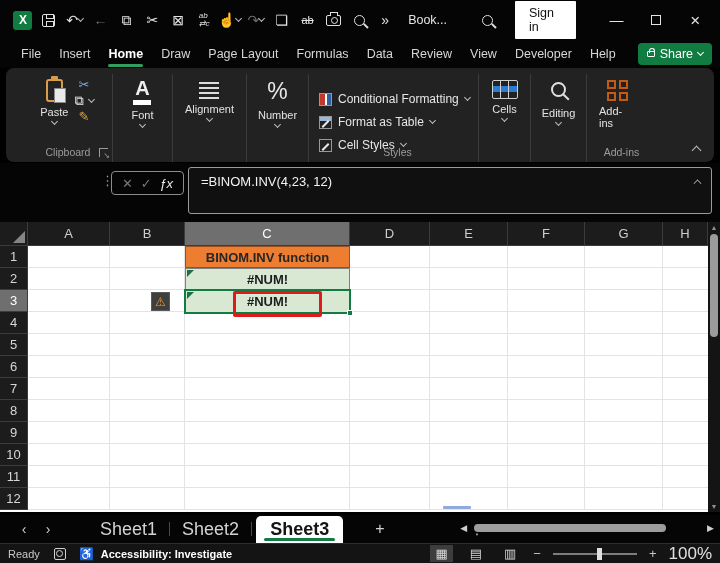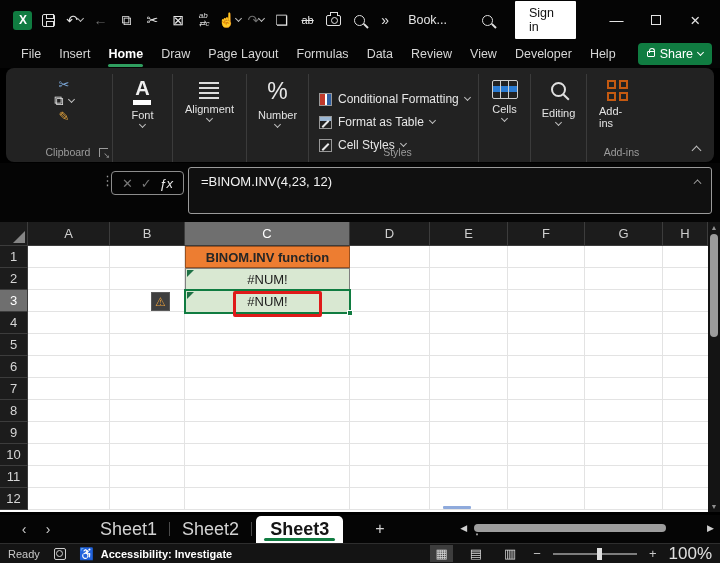--- a/index.html
+++ b/index.html
@@ -129,21 +129,21 @@
         transparent 0 81px,#e3e3e3 81px 82px,
         transparent 82px 156px,#e3e3e3 156px 157px,
         transparent 157px 321px,#e3e3e3 321px 322px,
         transparent 322px 401px,#e3e3e3 401px 402px,
         transparent 402px 479px,#e3e3e3 479px 480px,
         transparent 480px 556px,#e3e3e3 556px 557px,
         transparent 557px 634px,#e3e3e3 634px 635px,
         transparent 635px),
       repeating-linear-gradient(to bottom, transparent 0 21px,#e3e3e3 21px 22px); }
   .cell { position:absolute; display:flex; align-items:center; justify-content:center;
-    font-size:13px; color:#1c1c1c; }
+    font-size:13px; color:#1c1c1c;font-weight:bold; }
   #cell-c1 { left:185px; top:24px; width:165px; height:22px; background:#ED7D31; color:#262626;
     font-weight:600; border:1px solid rgba(0,0,0,.35); }
   #cell-c2 { left:185px; top:46px; width:165px; height:22px; background:#D9E8D2; border:1px solid #7f7f7f; }
   #cell-c3 { left:184px; top:67px; width:167px; height:25px; background:#D9E8D2; border:2px solid #107C41; }
   .tri-flag { position:absolute; top:1px; left:1px; width:0; height:0;
     border-top:7px solid #1E7145; border-right:7px solid transparent; }
   #fillhandle { position:absolute; left:347px; top:88px; width:6px; height:6px; background:#107C41;
     border:1px solid #fff; }
   #redbox { position:absolute; left:233px; top:69px; width:89px; height:26px;
     border:3px solid #DF1A1A; border-radius:2px; }
@@ -277,20 +277,25 @@
   <span class="sharebtn">
     <span class="i-lock"></span>
     <span>Share</span>
     <span class="cv sm"></span>
   </span>
 </div>
 
 <div id="ribbon">
 
   <div class="rgroup" style="width:96px">
+    <div class="bigbtn">
+      <span class="i-paste"></span>
+      <span class="biglabel">Paste</span>
+      <span class="cv sm"></span>
+    </div>
     <div class="clipcol">
       <span class="ic" style="color:#7BA7D7;font-size:13px">✂</span>
       <span class="f" style="gap:5px">
           <span class="ic" style="font-size:13px">⧉</span>
           <span class="cv sm"></span>
         </span>
       <span class="ic" style="color:#E2A23B;font-size:13px">✎</span>
     </div>
     <span class="glabel">Clipboard</span>
     <span class="dlg" style="position:absolute;right:4px;bottom:5px"></span>

